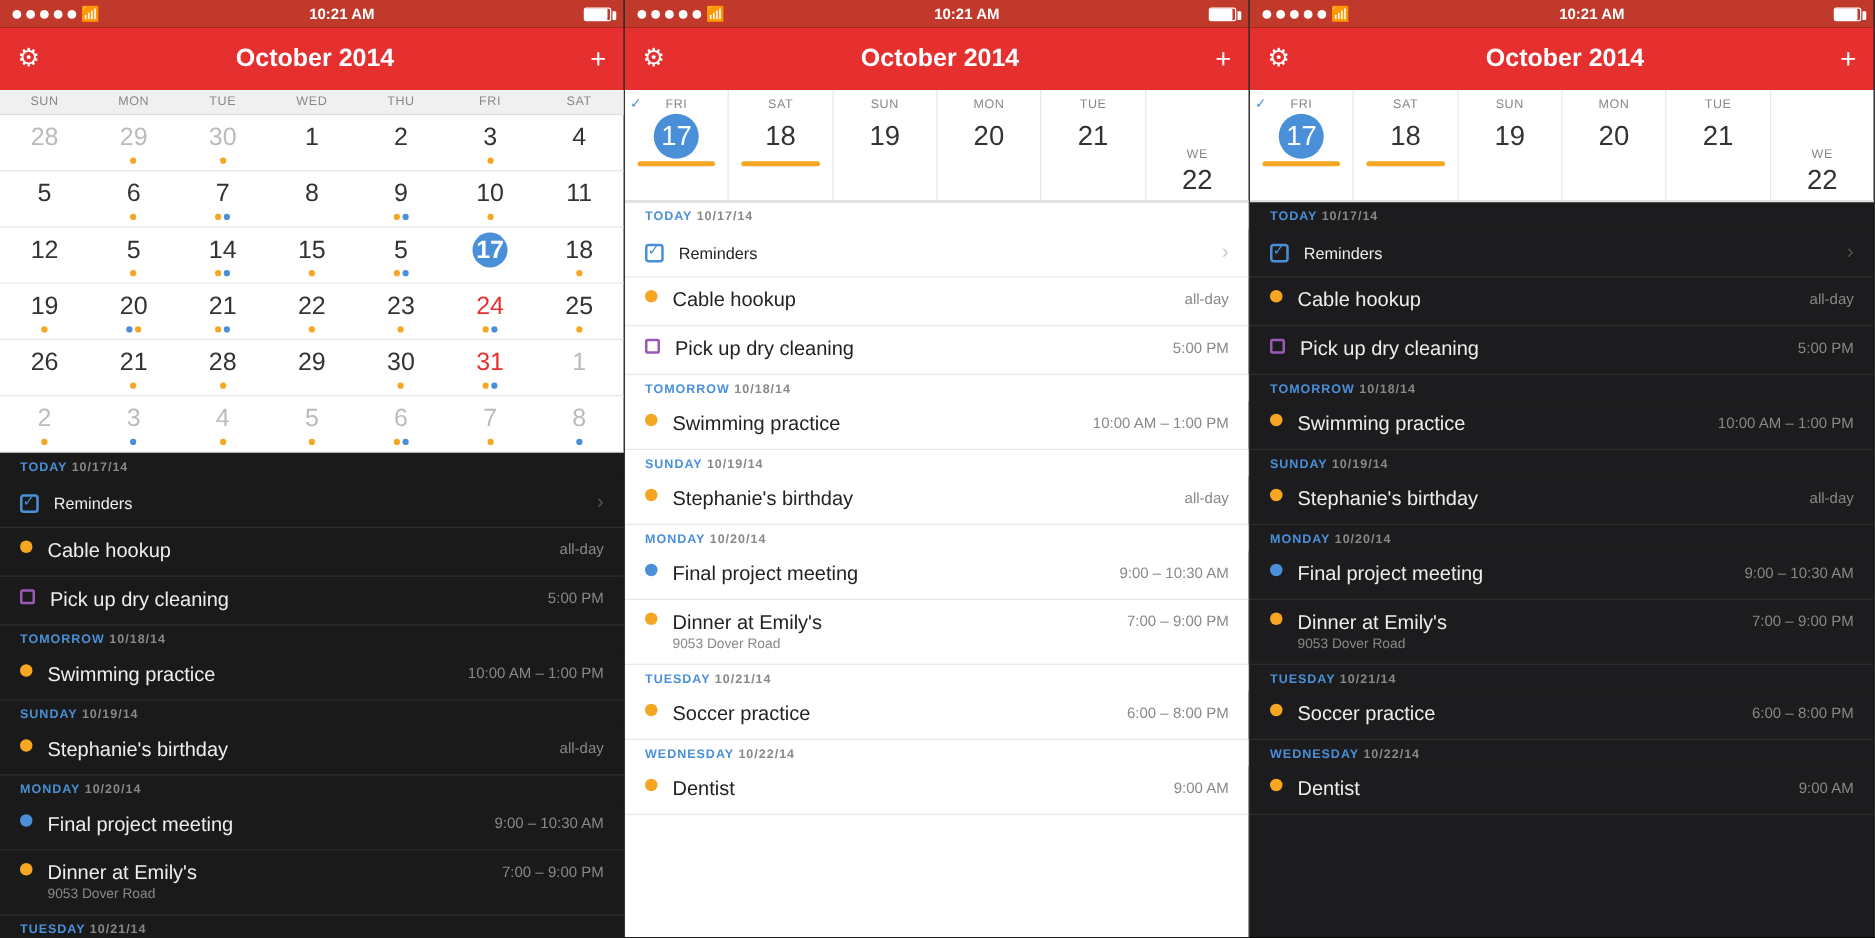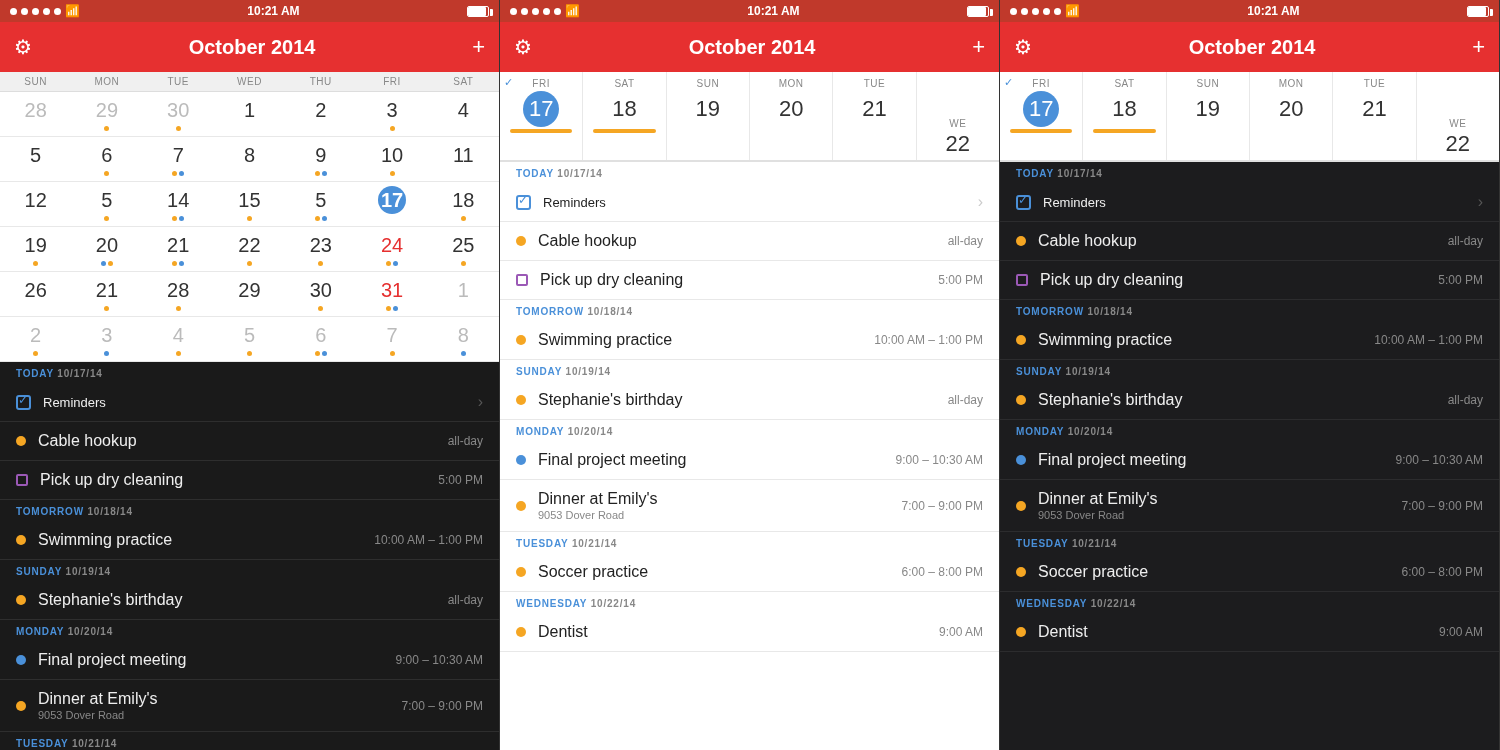--- a/index.html
+++ b/index.html
@@ -161,21 +161,21 @@
       font-size: 10px;
       font-weight: 700;
       letter-spacing: 0.8px;
       color: #888;
       background: inherit;
     }
     .section-header .today-label { color: #4A90D9; margin-top: 48px; }
     .section-header .date-label { color: #888; }
     .agenda-item {
       display: flex;
-      align-items: center;
+      align-items: flex-start;
       padding: 10px 16px;
       border-bottom: 1px solid #2e2e2e;
       position: relative;
     }
     .agenda.light .agenda-item {
       border-bottom: 1px solid #e8e8e8;
     }
     .agenda-item .event-dot {
       width: 10px; height: 10px;
       border-radius: 50%;

